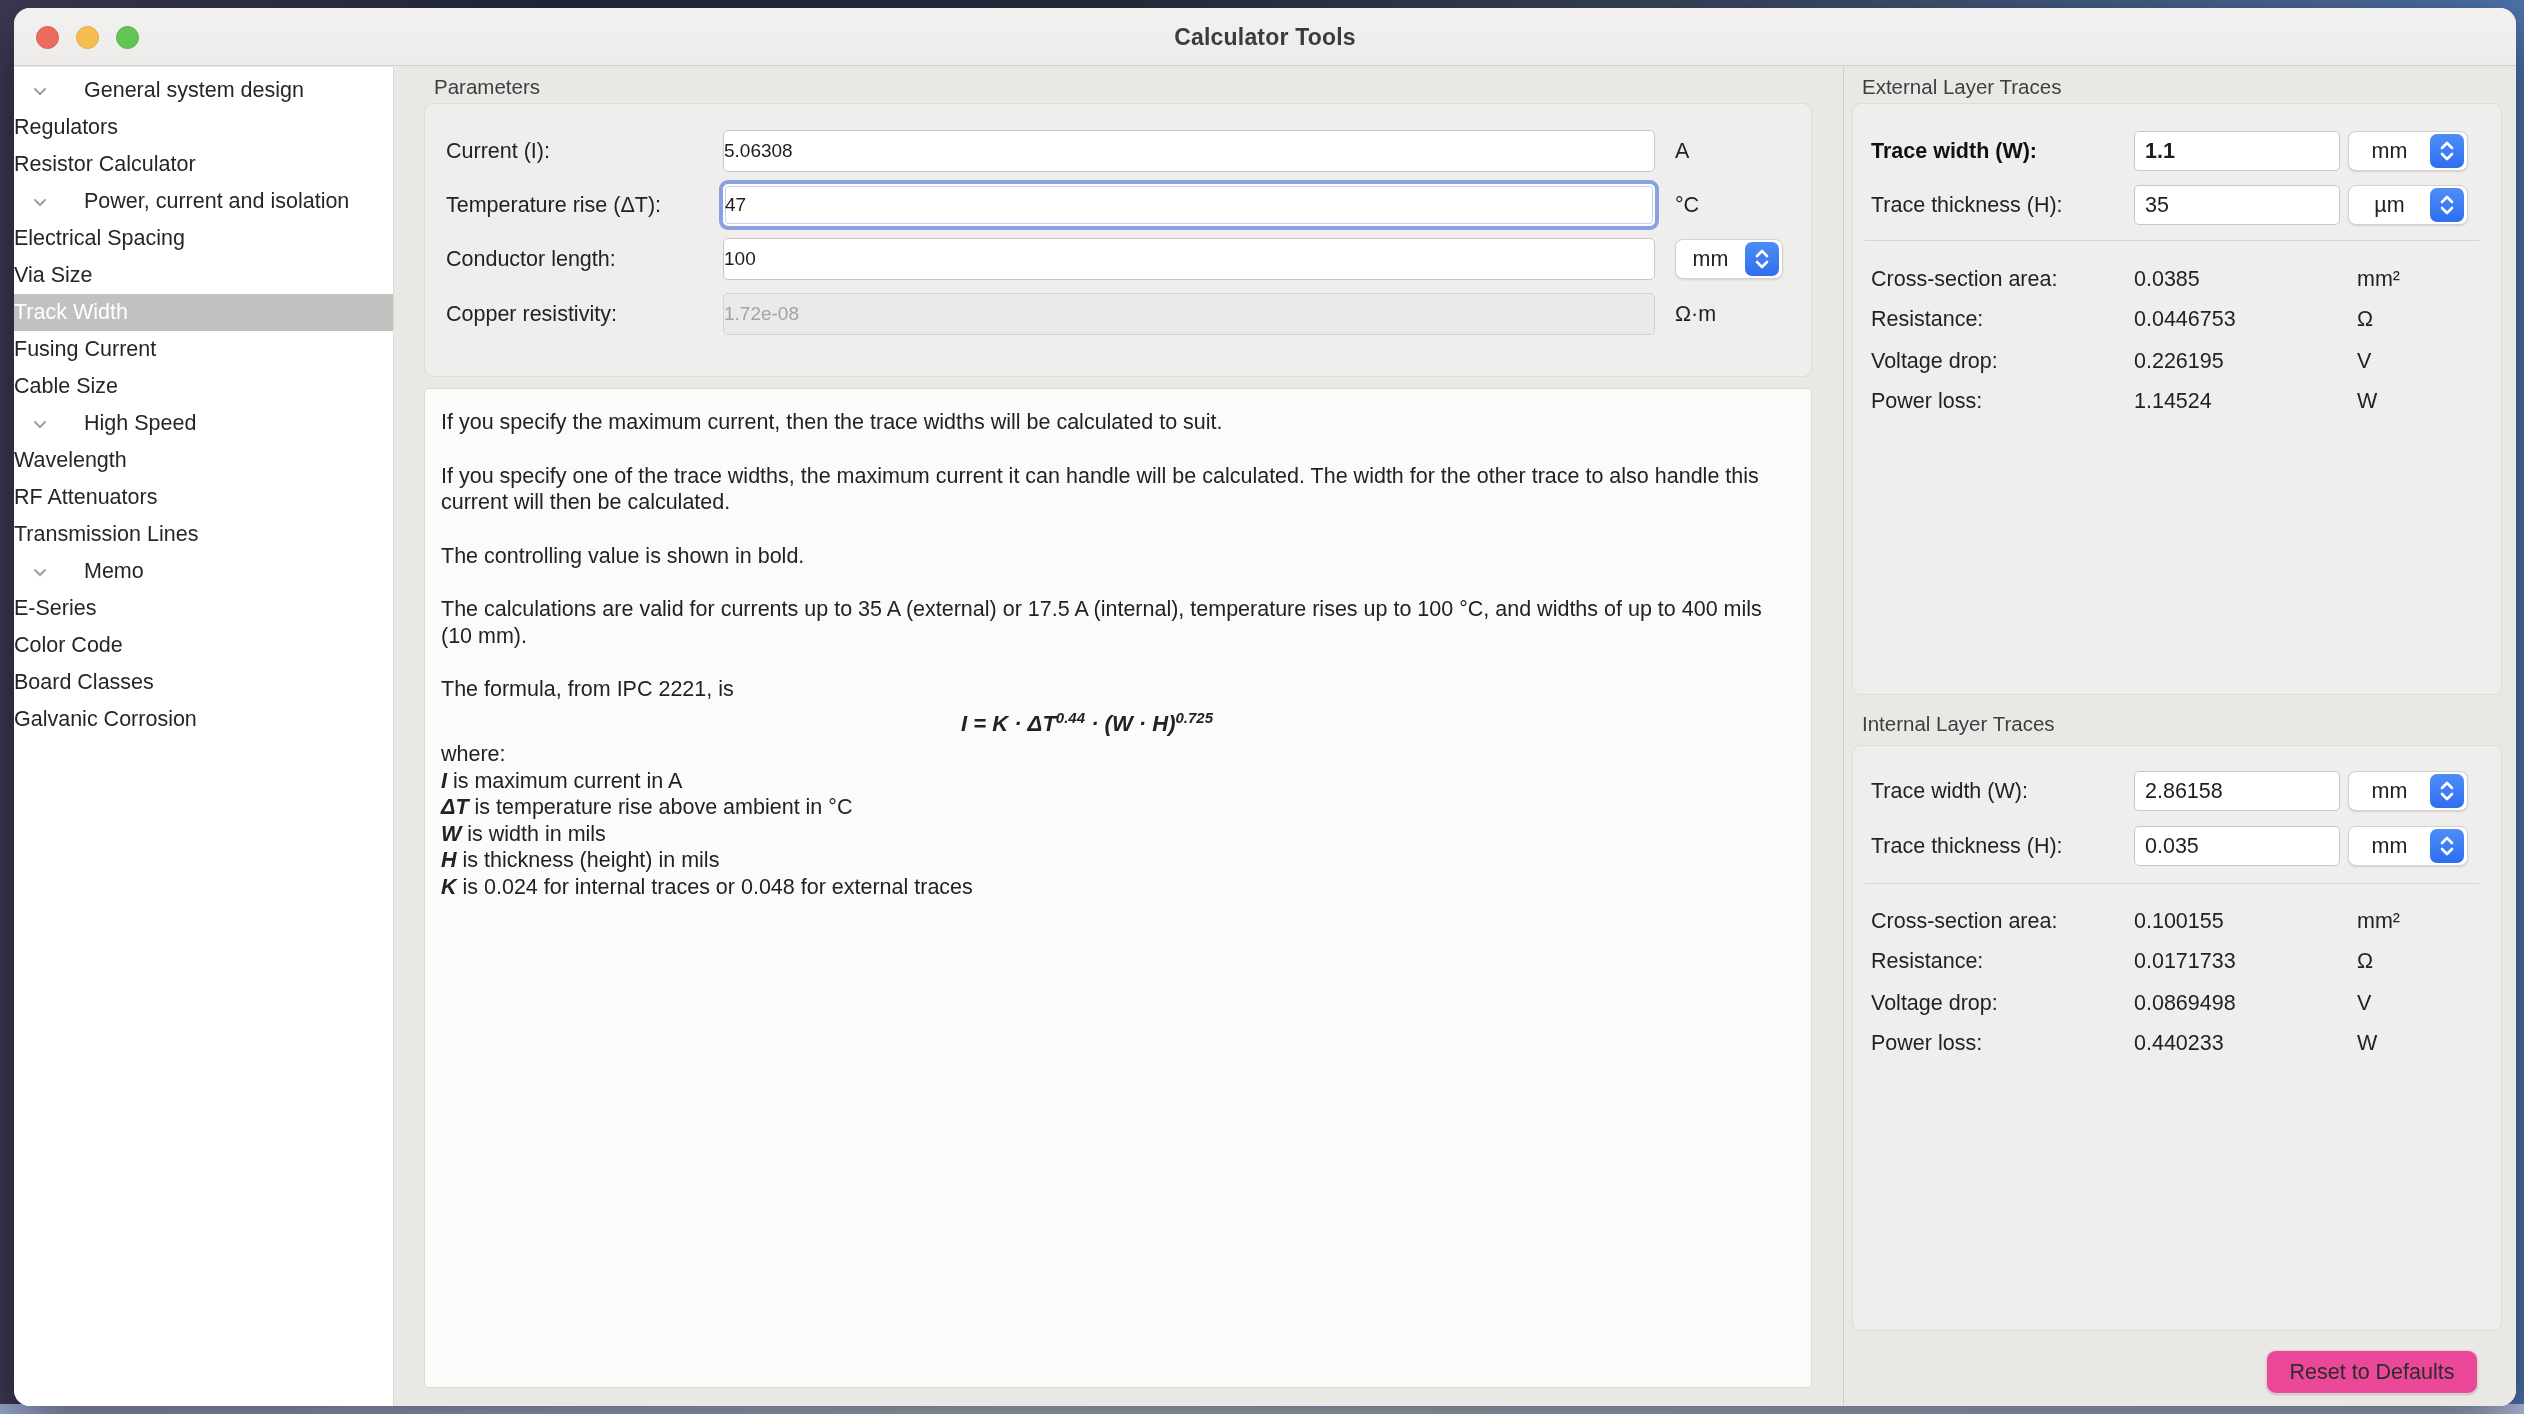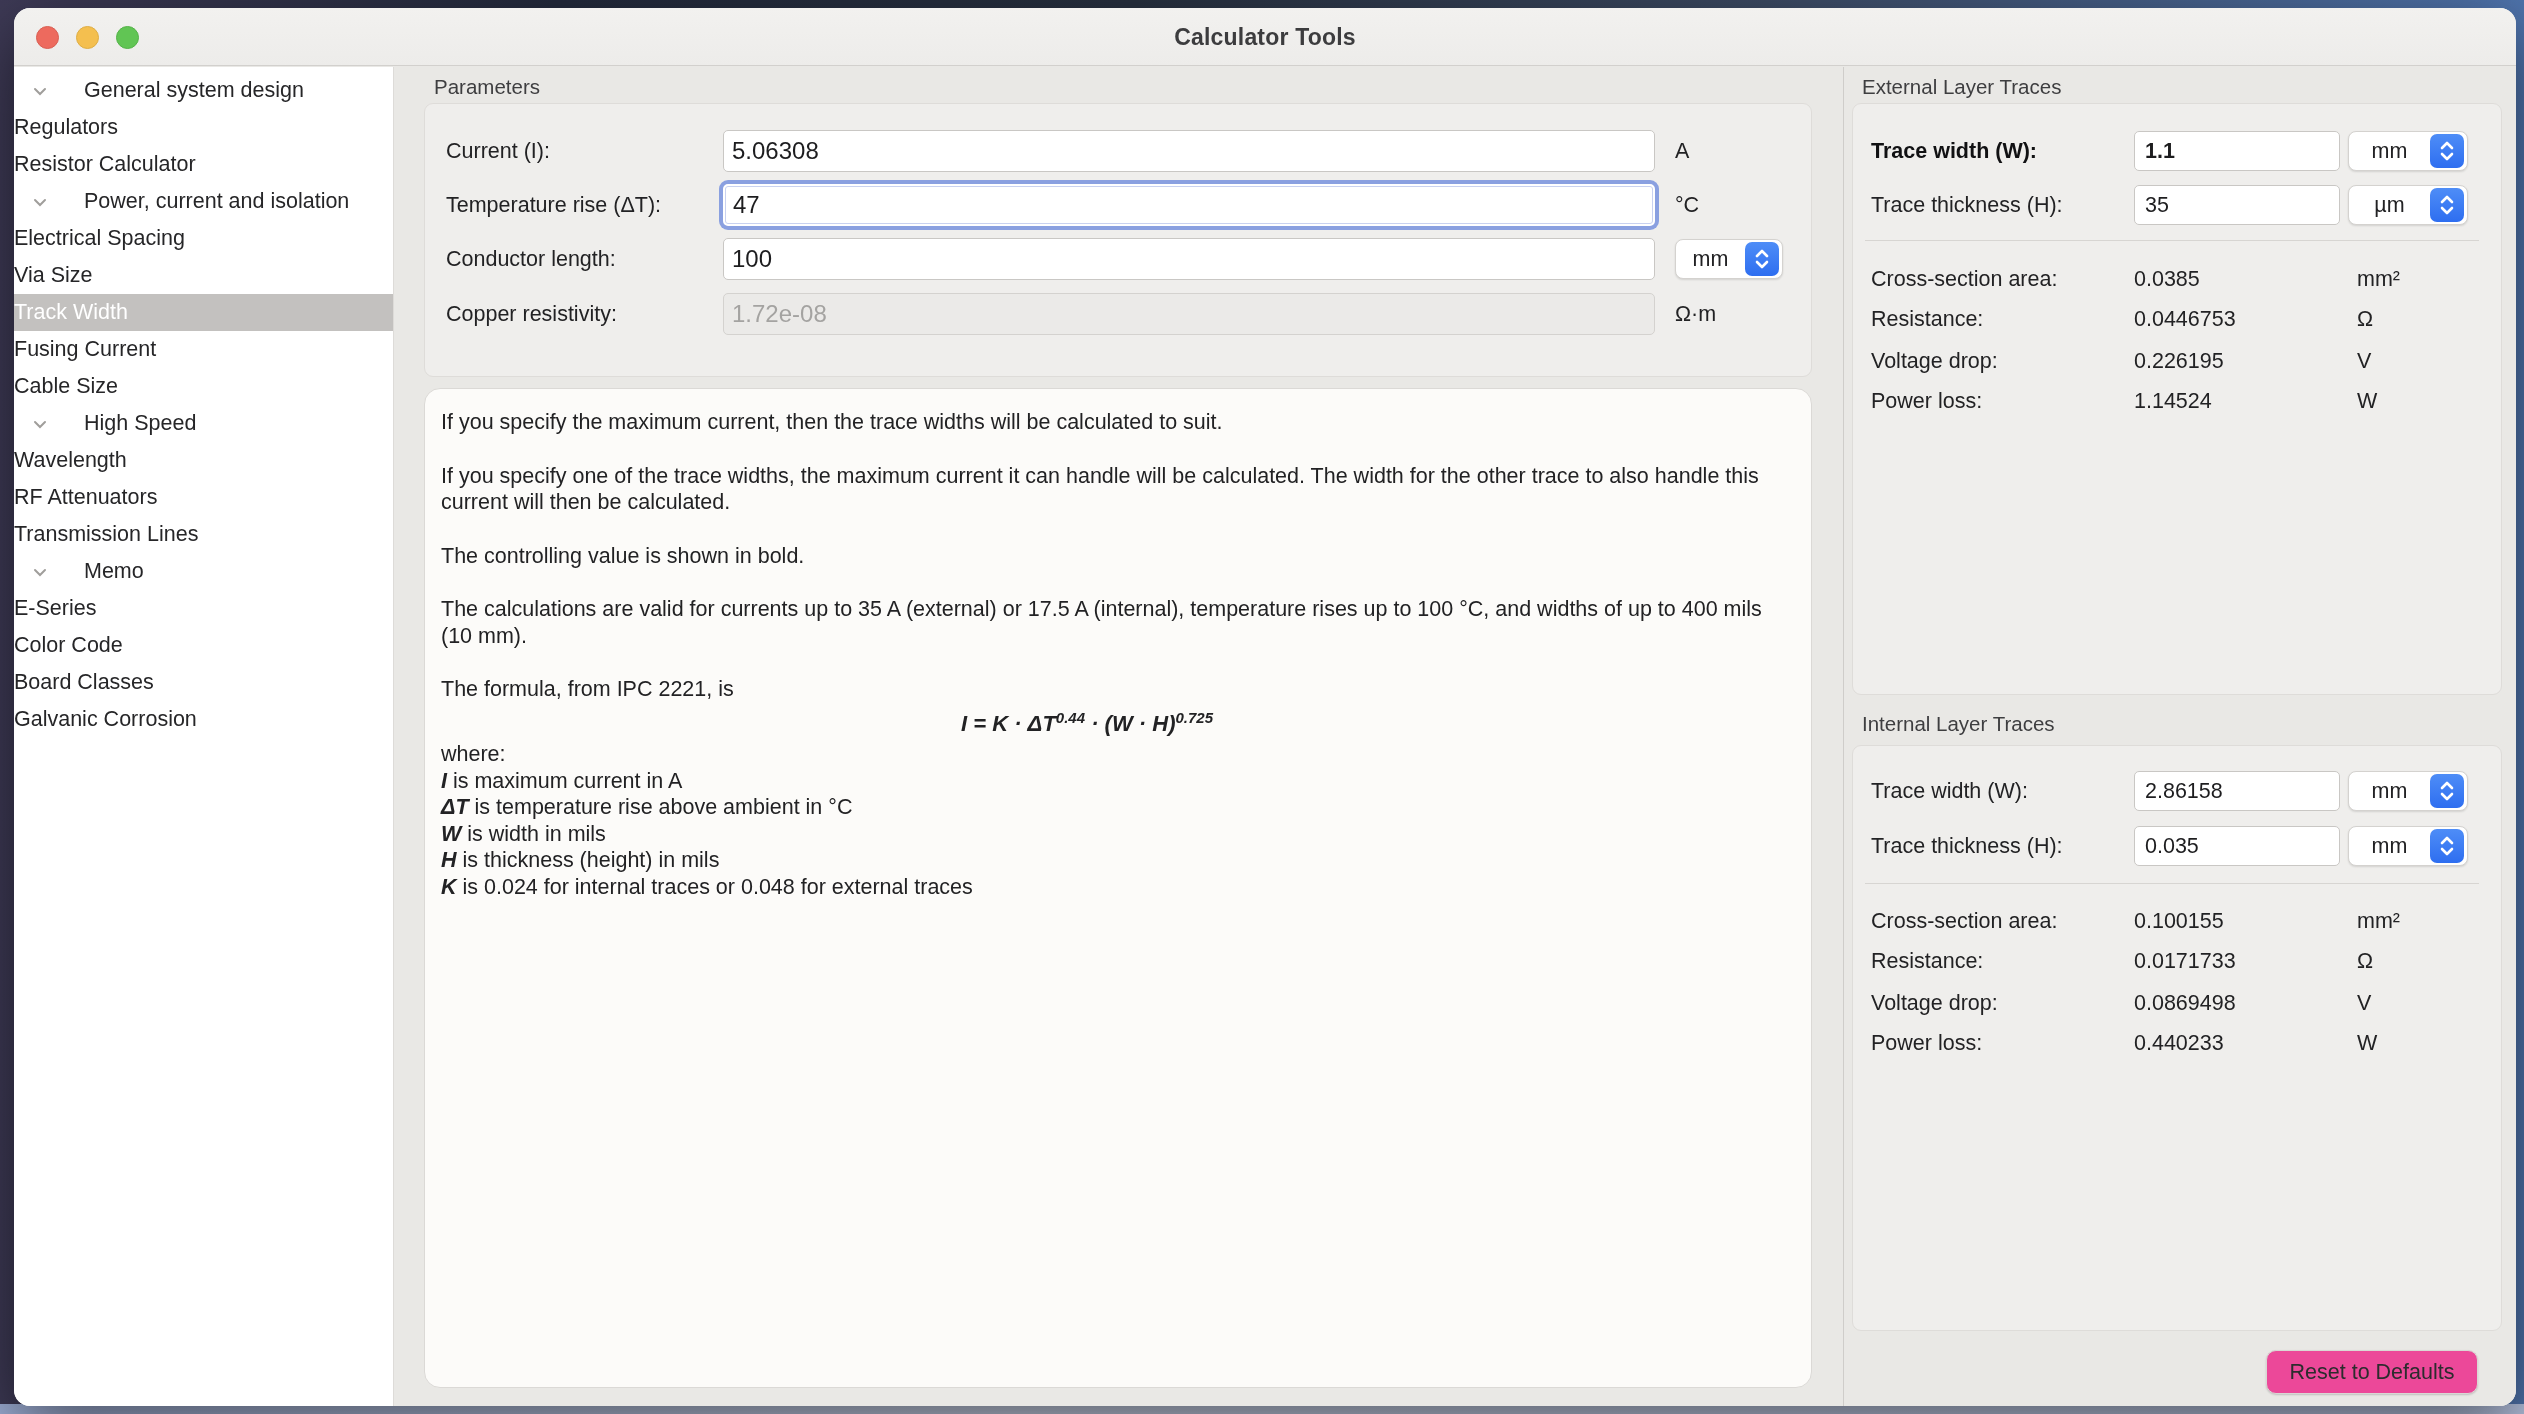--- a/index.html
+++ b/index.html
@@ -59,21 +59,21 @@
   }
   .params-box { left:30px; top:36px; width:1388px; height:274px; }
   .param-row { position:absolute; left:0; right:0; height:48px; }
   .param-row .p-label {
     position:absolute; left:21px; top:0; height:42px; display:flex; align-items:center;
     font-size:21.5px; color:#222224;
   }
   .field {
     position:absolute; left:298px; top:0; width:932px; height:42px;
     background:#ffffff; border:1px solid #c9c7c4; border-radius:5px;
-    font-size:24px; color:#1d1d1f; padding:0 8px;
+    font-size:19px; color:#1d1d1f; padding:0 0;
     font-family:"Liberation Sans","DejaVu Sans",sans-serif; outline:none;
   }
   .field.focused {
     border:2px solid #ffffff;
     box-shadow: 0 0 0 4px #8aa0e0, inset 0 0 0 1px #c9d2f0;
   }
   .field.disabled { background:#ebeae8; color:#a4a3a1; border-color:#d4d2cf; }
   .p-unit {
     position:absolute; left:1250px; top:0; height:42px; display:flex; align-items:center;
     font-size:21.5px; color:#222224;
@@ -85,21 +85,21 @@
   }
   .unit-dd .dd-label { flex:1; text-align:center; font-size:21.5px; color:#222224; }
   .unit-dd .dd-step {
     width:34px; height:34px; margin-right:3px; border-radius:7px; flex:none;
     background:linear-gradient(#4e8df7,#2e6ef0);
     display:flex; align-items:center; justify-content:center;
   }
   .params-box .unit-dd { left:1250px; top:1px; width:108px; height:40px; }
   .text-box {
     position:absolute; left:30px; top:321px; width:1388px; height:1000px;
-    background:#fcfbf9; border:1px solid #dbd9d6; border-radius:16px;
+    background:#fcfbf9; border:1px solid #dbd9d6; border-radius:4px;
     padding:20px 16px; font-size:21.5px; line-height:26.5px; color:#222224;
   }
   .text-box p { margin:0 0 27px 0; max-width:1330px; }
   .text-box .tight { margin-bottom:0; }
   .formula-line { margin:2px 0 4px 520px; font-size:22px; }
   .formula-line .f { font-weight:bold; font-style:italic; }
   .formula-line sup { font-size:15px; font-weight:bold; font-style:italic; }
   .where-row .sym { font-weight:bold; font-style:italic; }
   
   .rightpanel { flex:1; position:relative; background:#e9e8e5; border-left:1px solid #cfcdca; }

